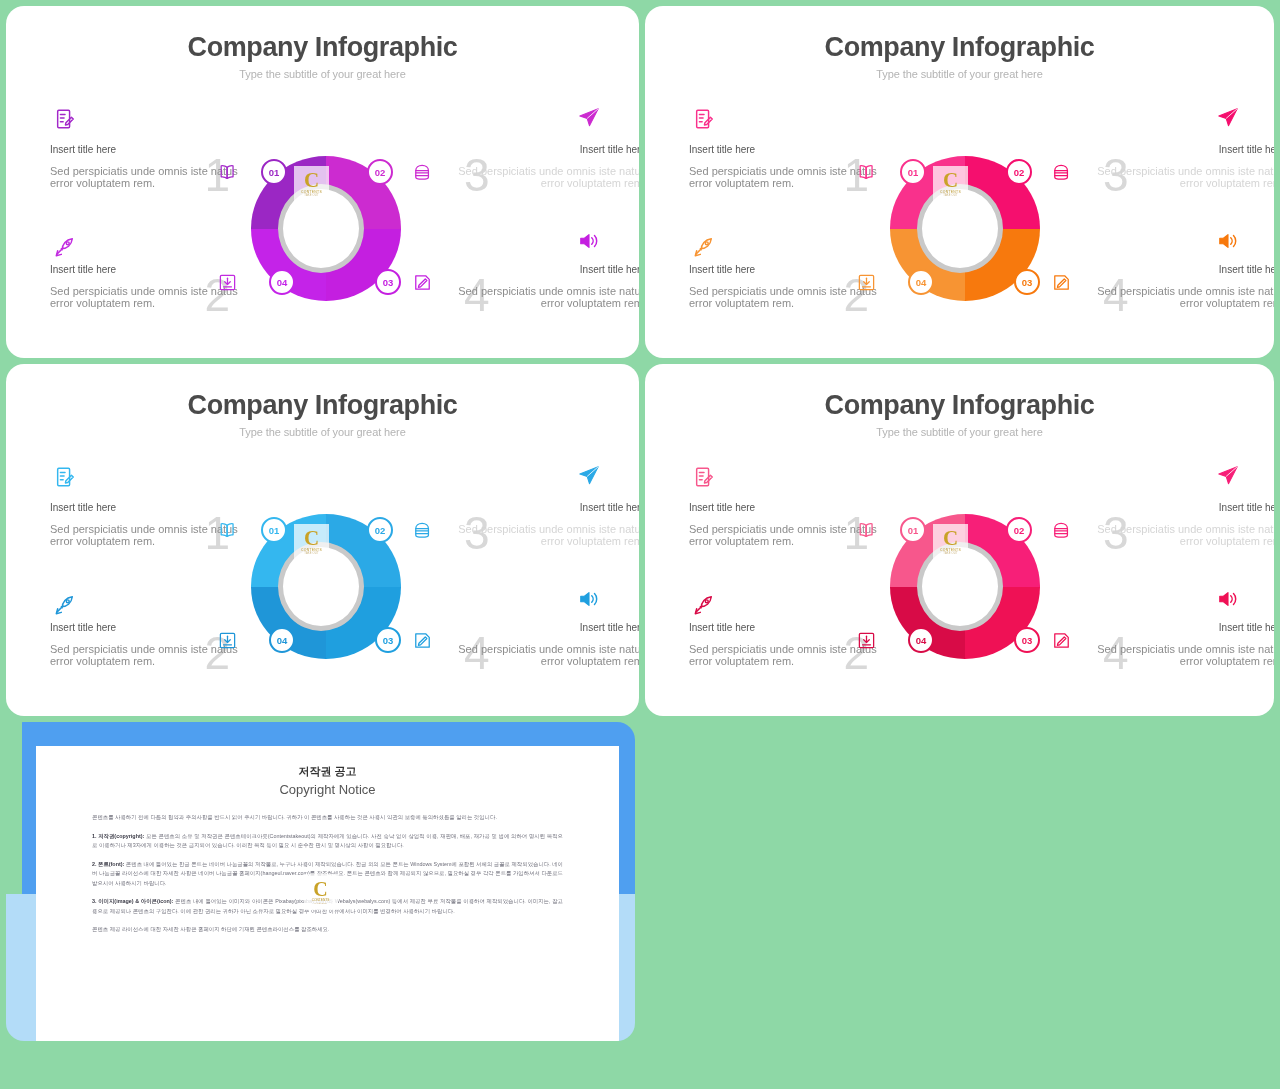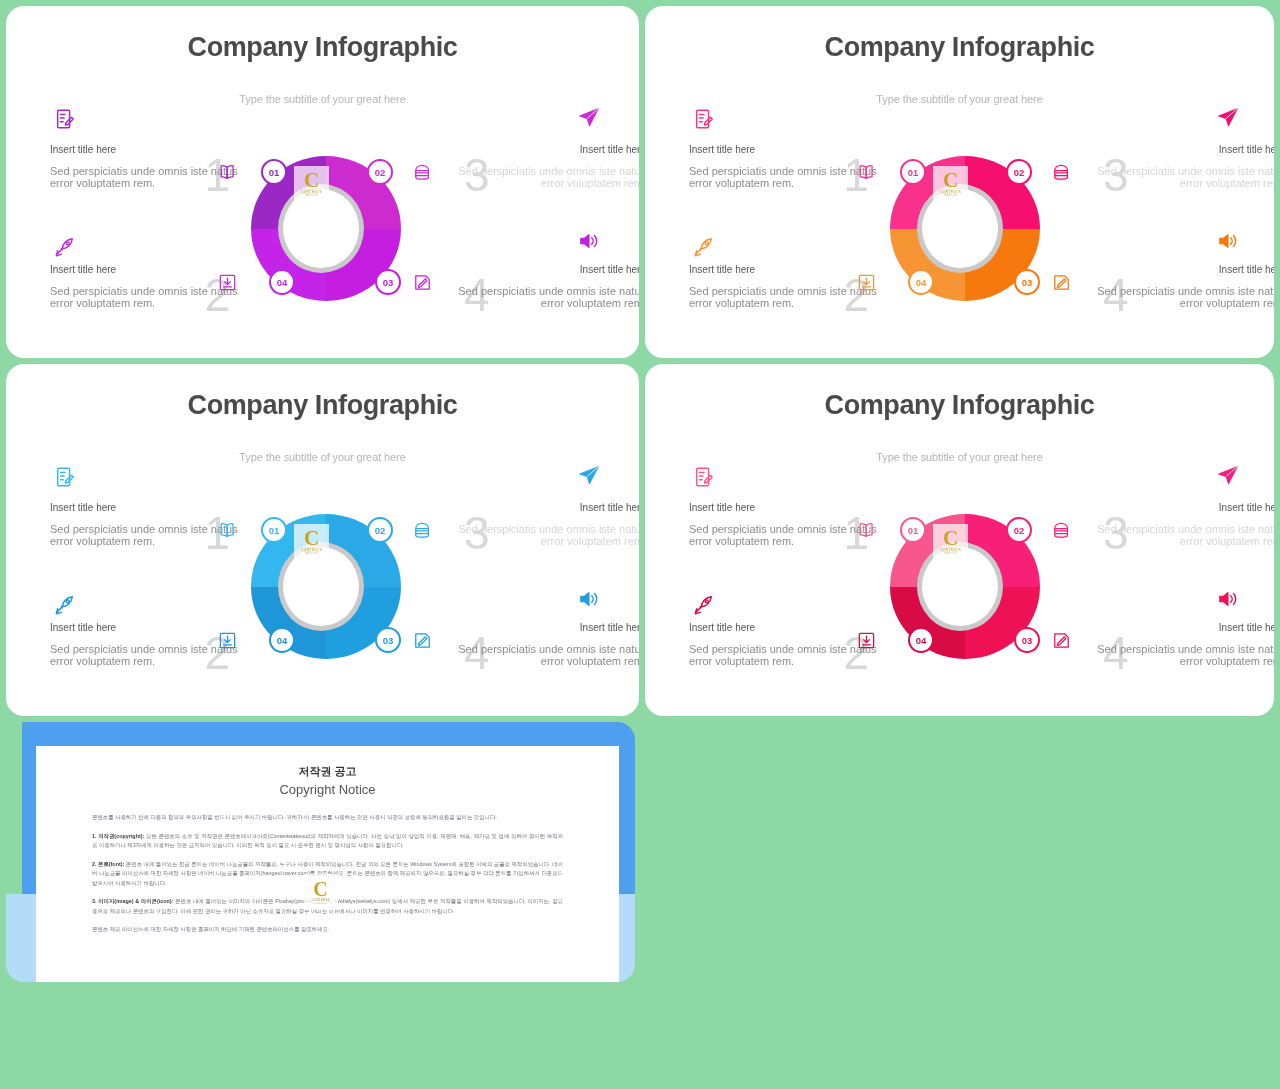--- a/index.html
+++ b/index.html
@@ -14,30 +14,30 @@
     box-sizing:border-box;
   }
   
   .slide{
     position:absolute;background:#ffffff;overflow:hidden;border-radius:18px;
   }
   .s1{left:6px;  top:6px;   width:633px;height:352px;}
   .s2{left:645px;top:6px;   width:629px;height:352px;}
   .s3{left:6px;  top:364px; width:633px;height:352px;}
   .s4{left:645px;top:364px; width:629px;height:352px;}
-  .s5{left:6px;  top:722px; width:629px;height:260px;background:transparent;}
+  .s5{left:6px;  top:722px; width:629px;height:319px;background:transparent;}
 
   
   .title{
     position:absolute;left:0;right:0;top:26px;text-align:center;
     font-size:27px;font-weight:bold;color:#4a4a4a;letter-spacing:-0.4px;
   }
   .subtitle{
     position:absolute;left:0;right:0;top:62px;text-align:center;
-    font-size:11px;color:#b4b4b4;letter-spacing:-0.1px;margin-top:25px;
+    font-size:11px;color:#b4b4b4;letter-spacing:-0.1px;
   }
 
   
   .block{position:absolute;width:200px;}
   .block .num{
     position:absolute;font-size:46px;line-height:46px;color:#d8d8d8;
     font-weight:300;top:10px;
   }
   .block .bt{
     font-size:10px;color:#555;position:relative;z-index:2;

